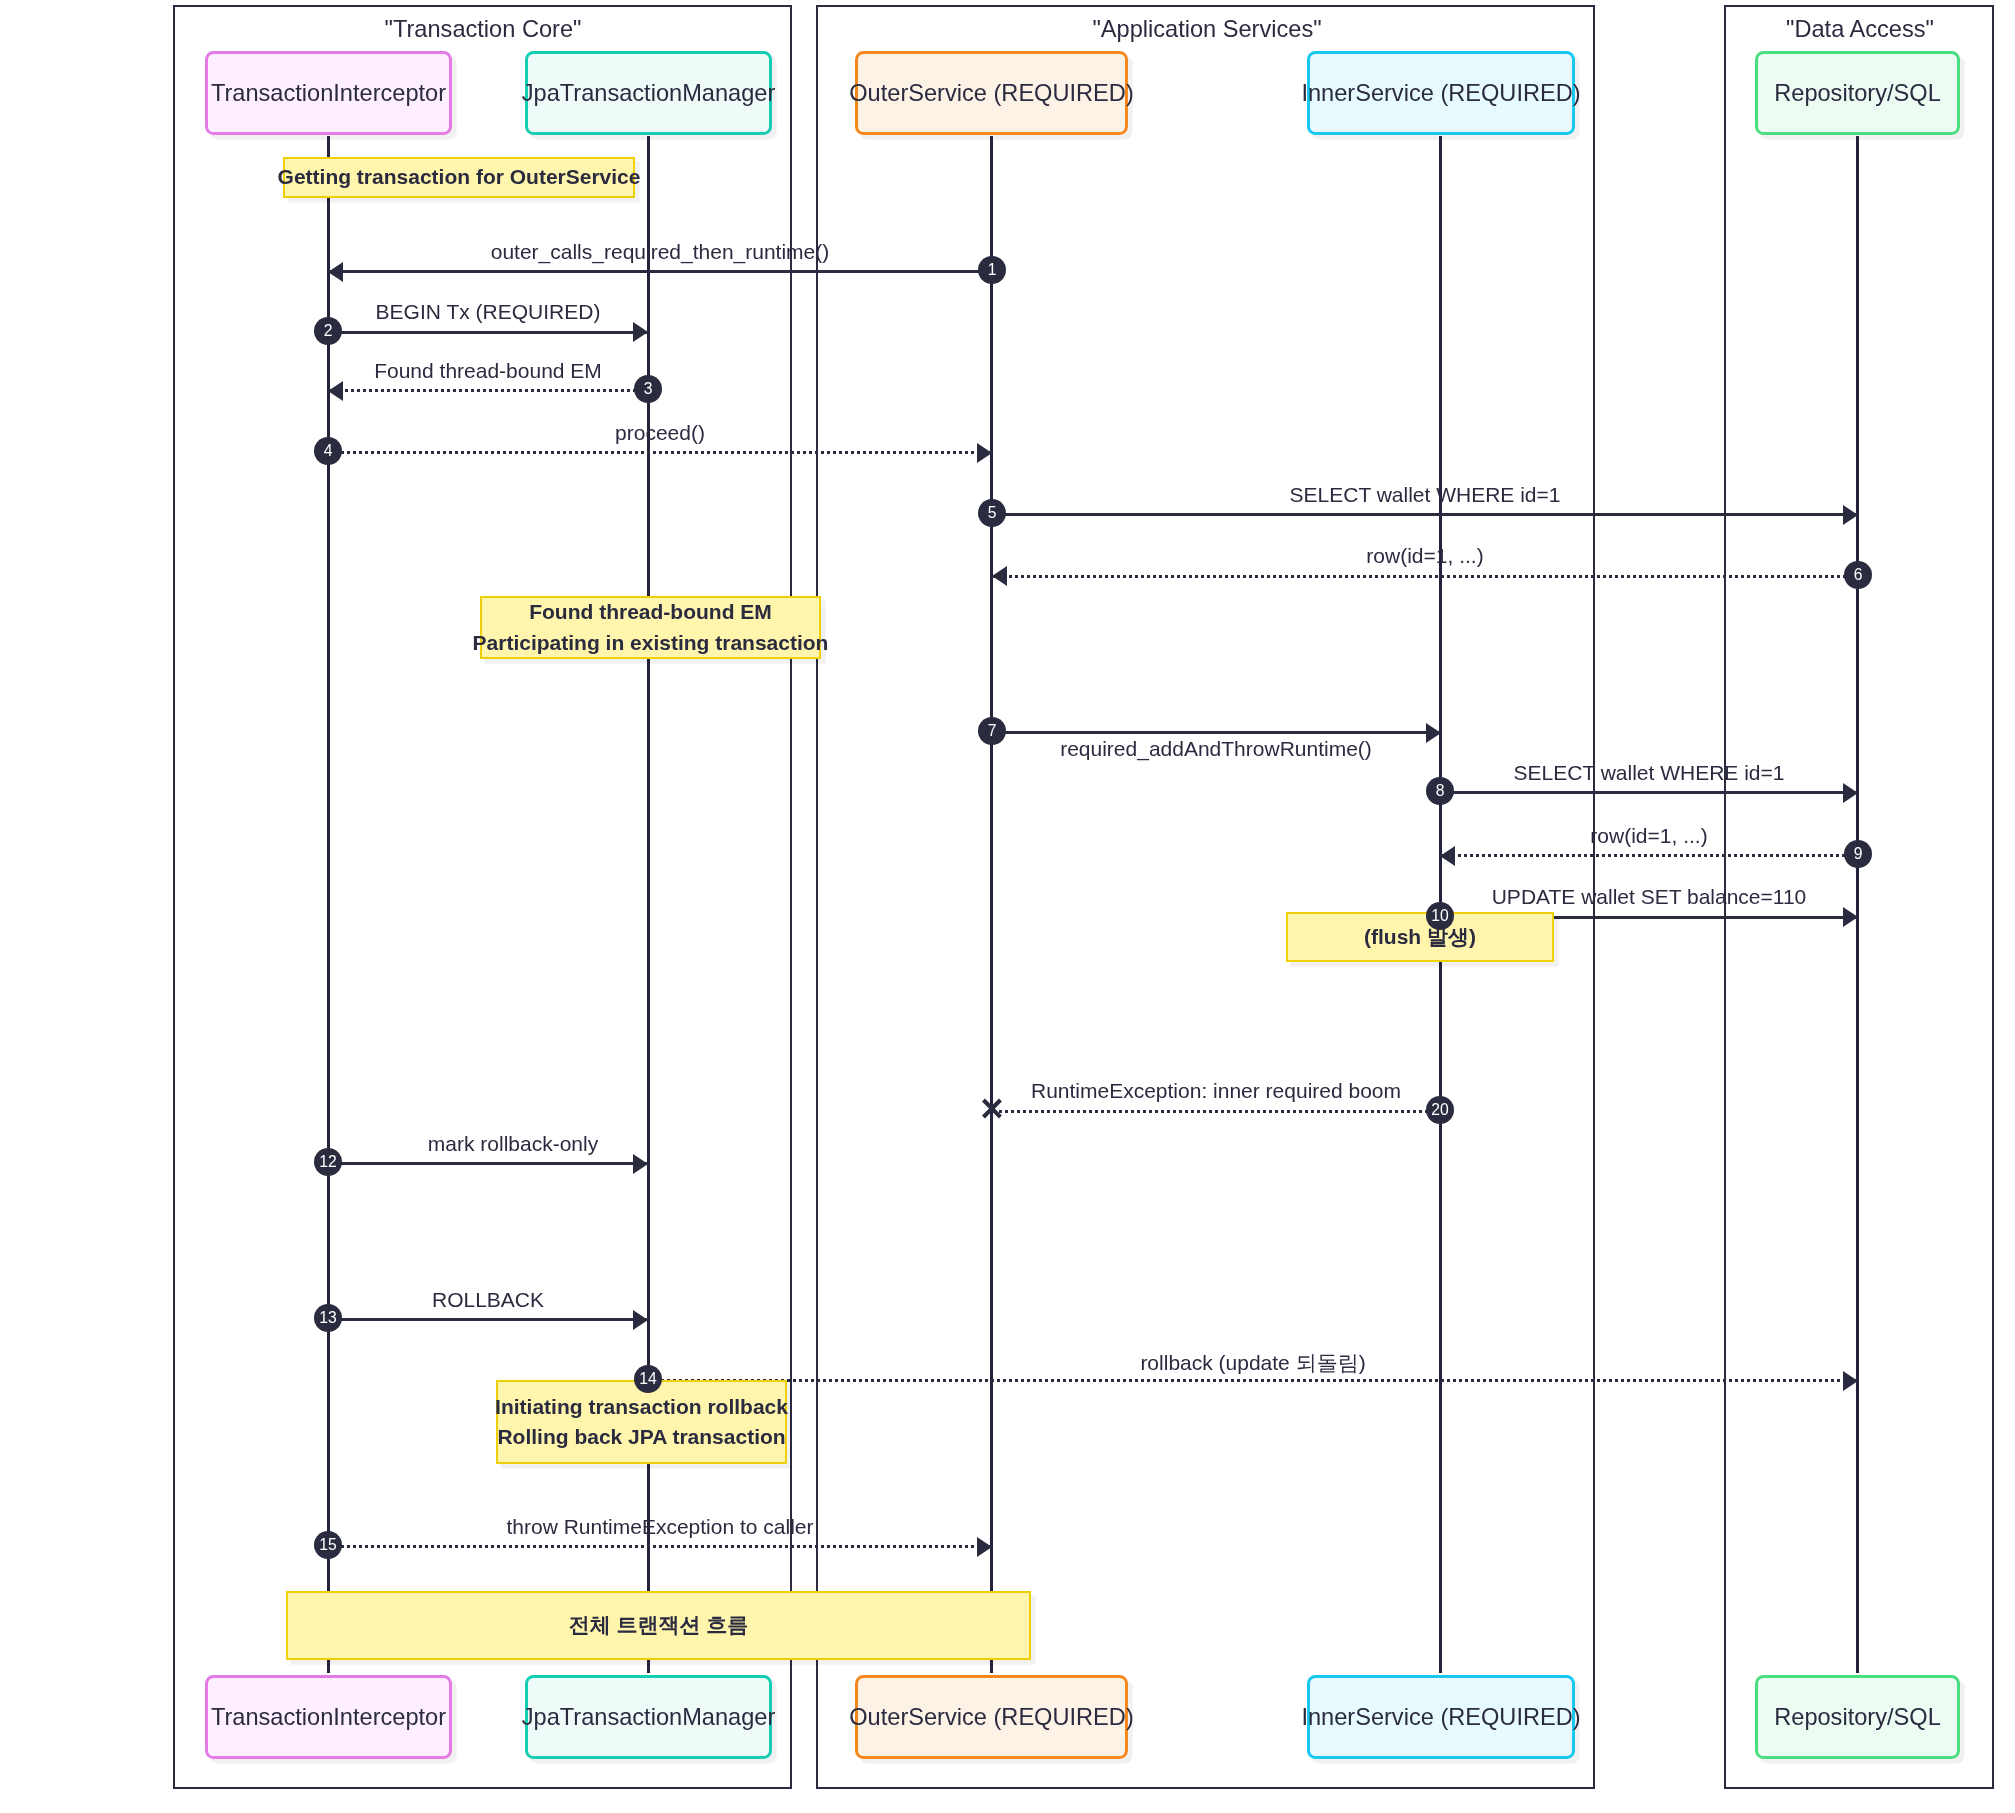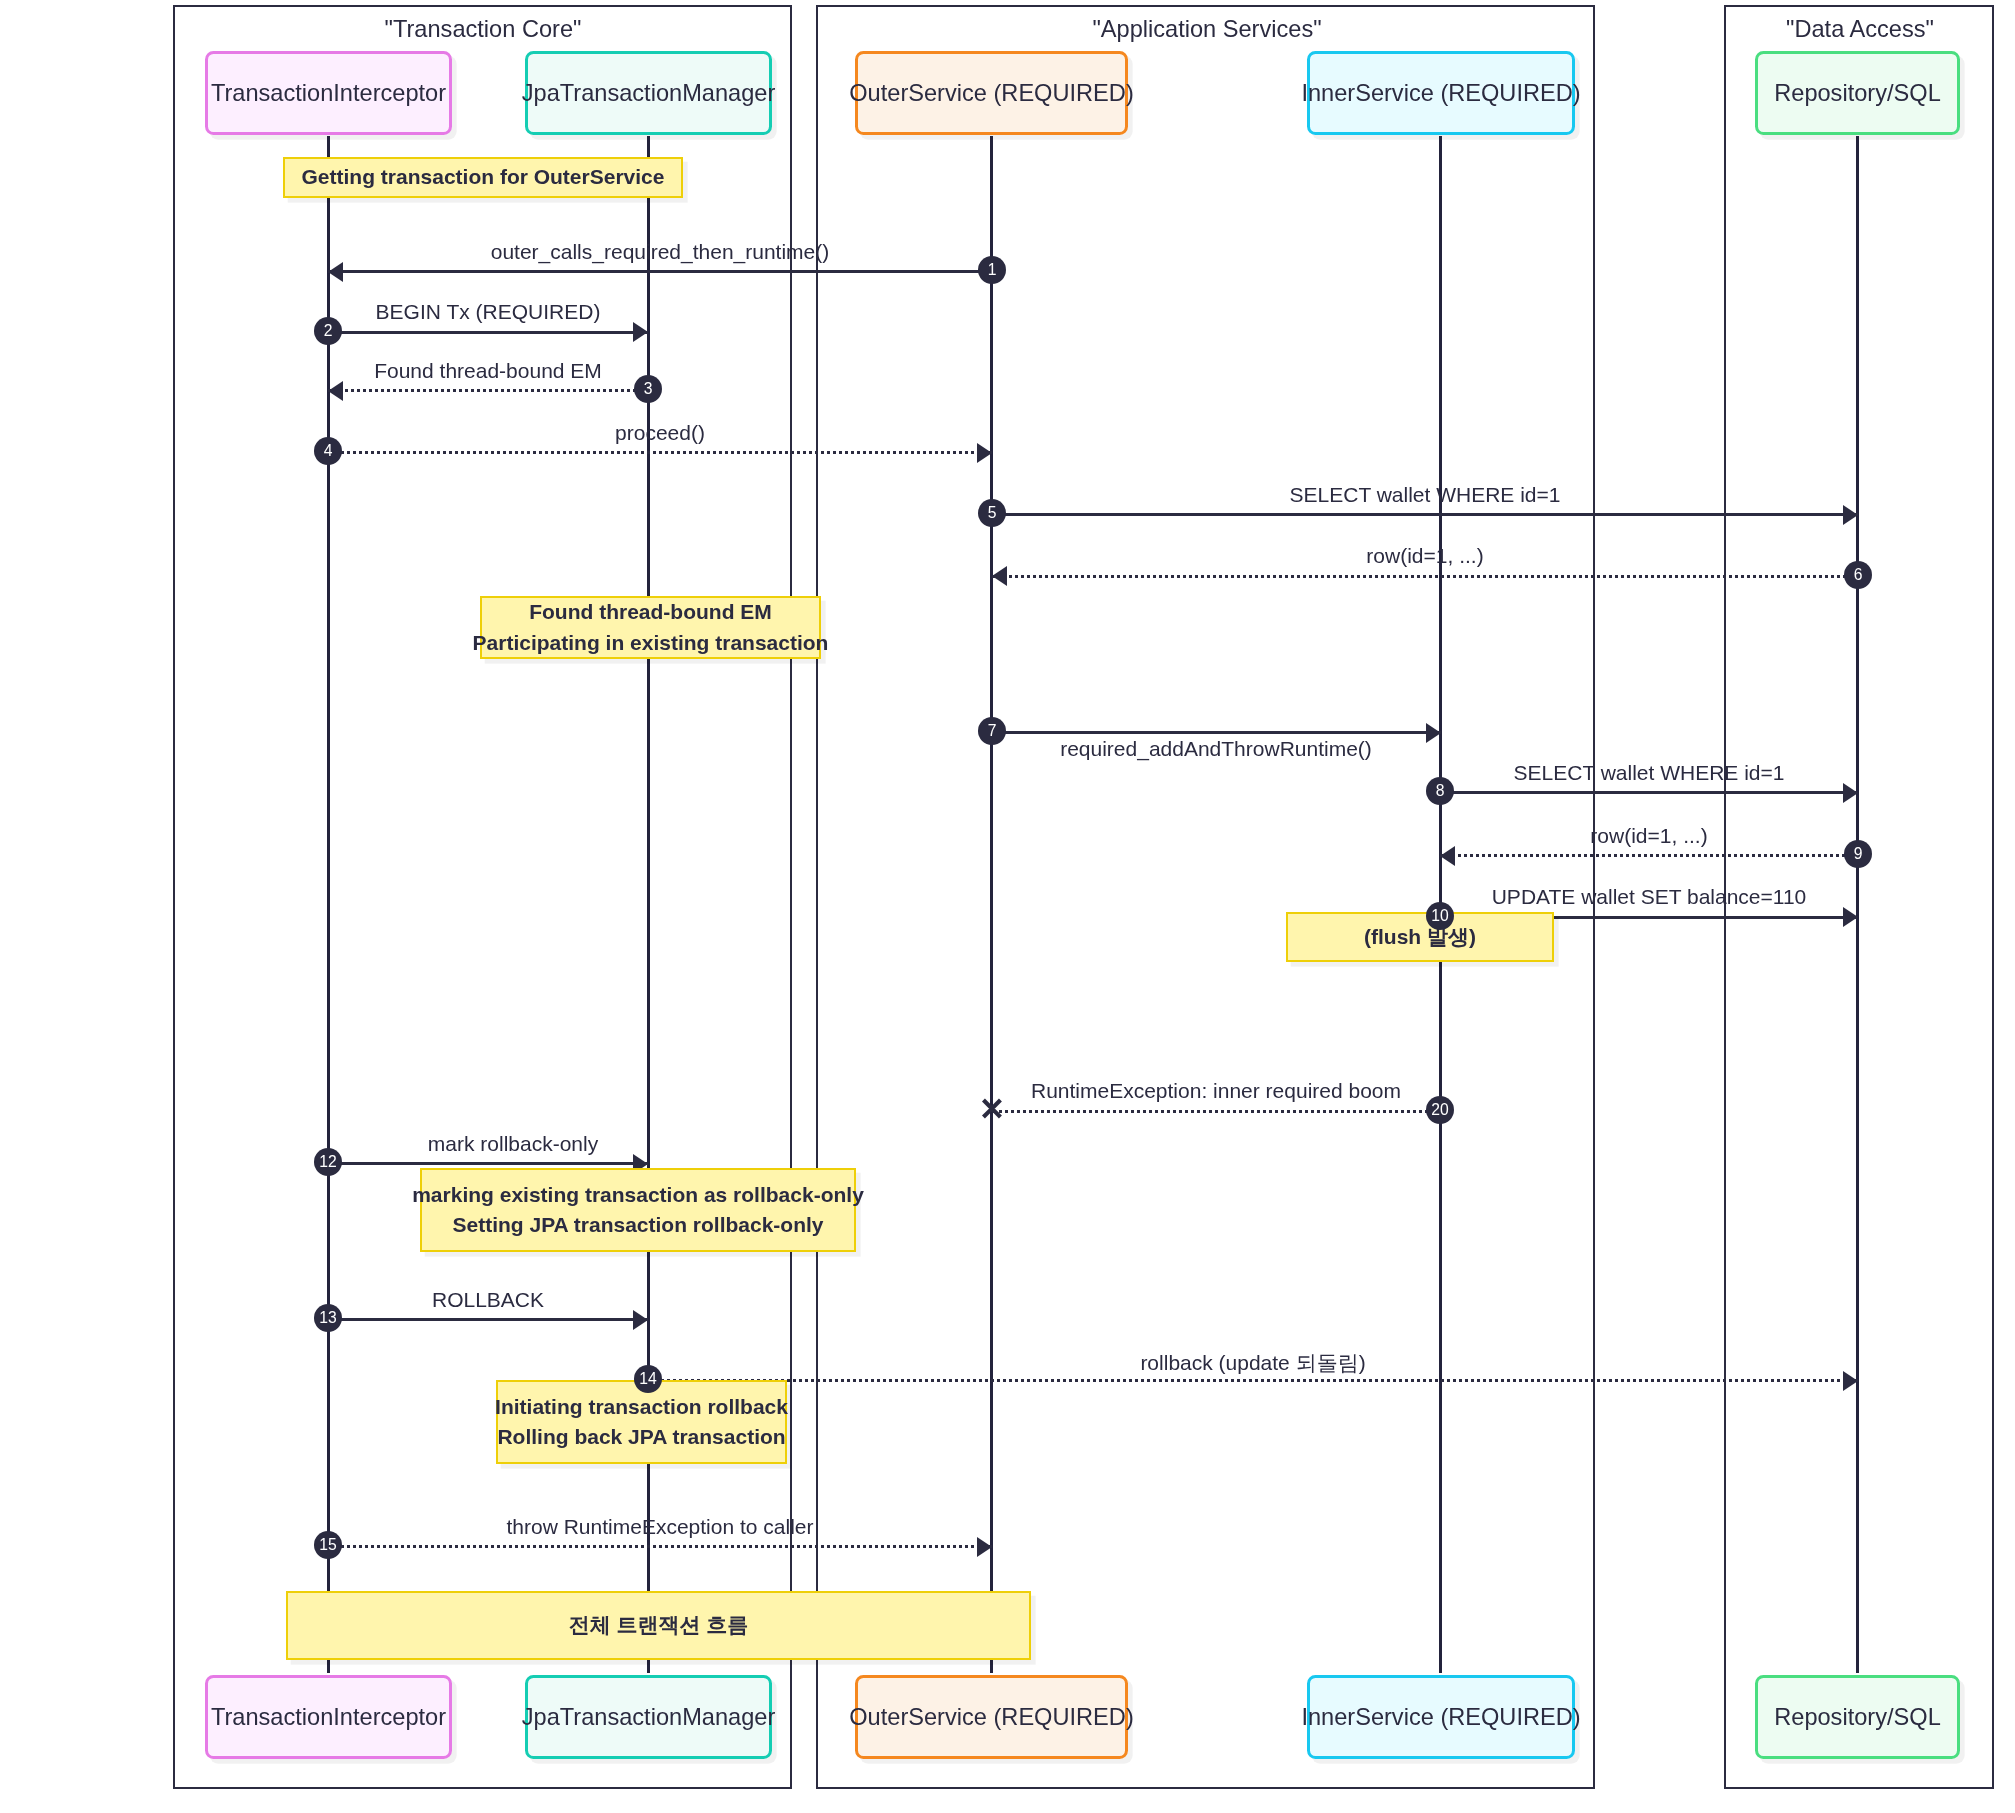--- a/index.html
+++ b/index.html
@@ -121,33 +121,29 @@
     <div class="msg-label" style="left: 488px; top: 1288px;">ROLLBACK</div>
     <div class="seqnum" style="left: 328px; top: 1318px;">13</div>
     <div class="msg-line dotted" style="left: 648px; top: 1379px; width: 1210px;"></div>
     <div class="arrow-r" style="left: 1843px; top: 1371px;"></div>
     <div class="msg-label" style="left: 1253px; top: 1349px;">rollback (update 되돌림)</div>
     <div class="seqnum" style="left: 648px; top: 1379px;">14</div>
     <div class="msg-line dotted" style="left: 328px; top: 1545px; width: 664px;"></div>
     <div class="arrow-r" style="left: 977px; top: 1537px;"></div>
     <div class="msg-label" style="left: 660px; top: 1515px;">throw RuntimeException to caller</div>
     <div class="seqnum" style="left: 328px; top: 1545px;">15</div>
-    <div class="note" style="left: 283px; top: 157px; width: 400px; height: 41px;">
+    <div class="note" style="left: 283px; top: 157px; width: 352px; height: 41px;">
       <span>Getting transaction for OuterService</span>
     </div>
     <div class="note" style="left: 480px; top: 596px; width: 341px; height: 63px;">
       <span>Found thread-bound EM</span>
       <span>Participating in existing transaction</span>
     </div>
     <div class="note" style="left: 1286px; top: 912px; width: 268px; height: 50px;">
       <span>(flush 발생)</span>
-    </div>
-    <div class="note" style="left: 420px; top: 1168px; width: 436px; height: 84px;">
-      <span>marking existing transaction as rollback-only</span>
-      <span>Setting JPA transaction rollback-only</span>
     </div>
     <div class="note" style="left: 496px; top: 1380px; width: 291px; height: 84px;">
       <span>Initiating transaction rollback</span>
       <span>Rolling back JPA transaction</span>
     </div>
     <div class="note" style="left: 286px; top: 1591px; width: 745px; height: 69px;">
       <span>전체 트랜잭션 흐름</span>
     </div>
   </div>
 

